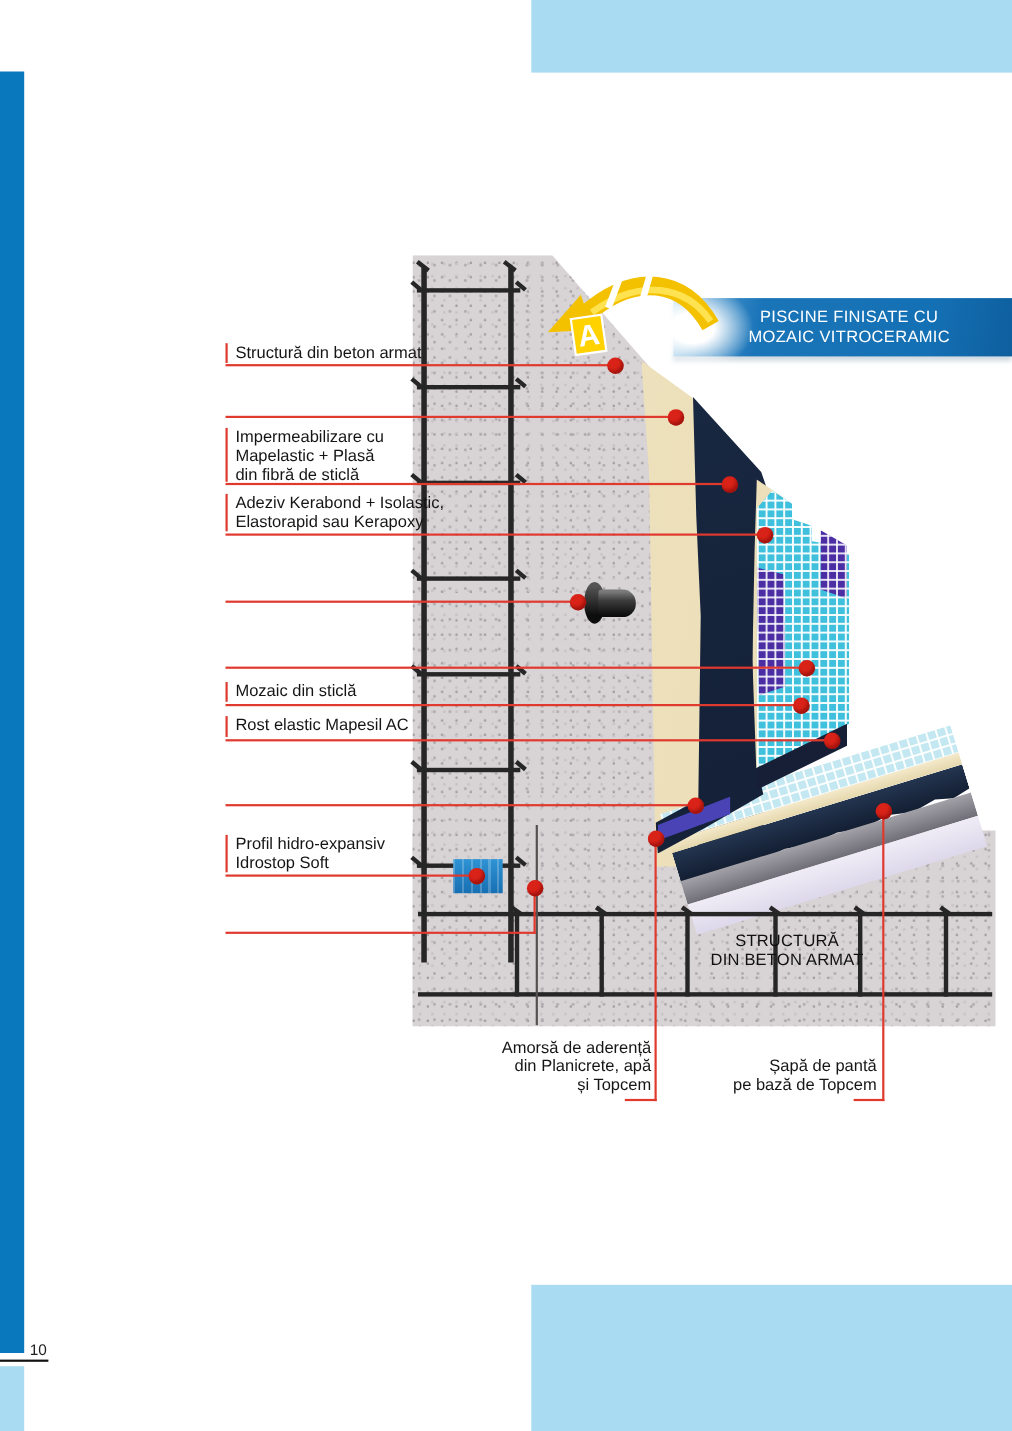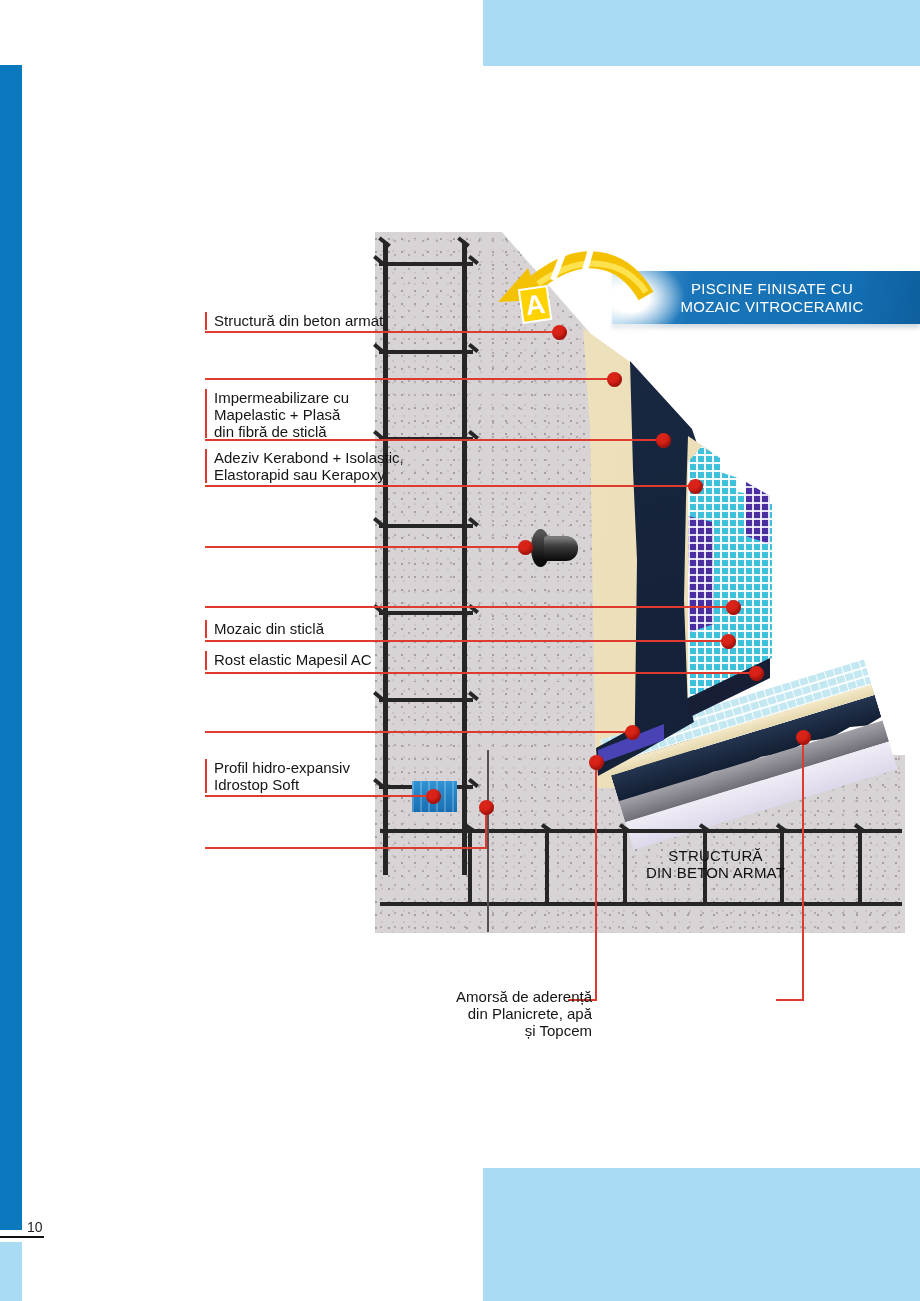--- a/index.html
+++ b/index.html
@@ -213,20 +213,22 @@
     <div class="abs dot" style="left:726px;top:600px"></div>
     <div class="abs dot" style="left:721px;top:634px"></div>
     <div class="abs dot" style="left:749px;top:666px"></div>
     <div class="abs dot" style="left:625px;top:725px"></div>
     <div class="abs dot" style="left:426px;top:789px"></div>
     <div class="abs dot" style="left:479px;top:800px"></div>
     <div class="abs dot" style="left:589px;top:755px"></div>
     <div class="abs dot" style="left:796px;top:730px"></div>
   </div>
 
-  <div class="callout-b ml" style="left:420px;top:988px;width:172px">Amorsă de aderență
+  <div class="callout-b ml" style="left:420px;top:944px;width:172px">Amorsă de aderență
 din Planicrete, apă
 și Topcem</div>
+  <div class="callout-b ml" style="left:625px;top:961px;width:172px">Șapă de pantă
+pe bază de Topcem</div>
 
   <div class="abs structure-label ml">STRUCTURĂ
 DIN BETON ARMAT</div>
 
 </div>
 
 </body></html>

